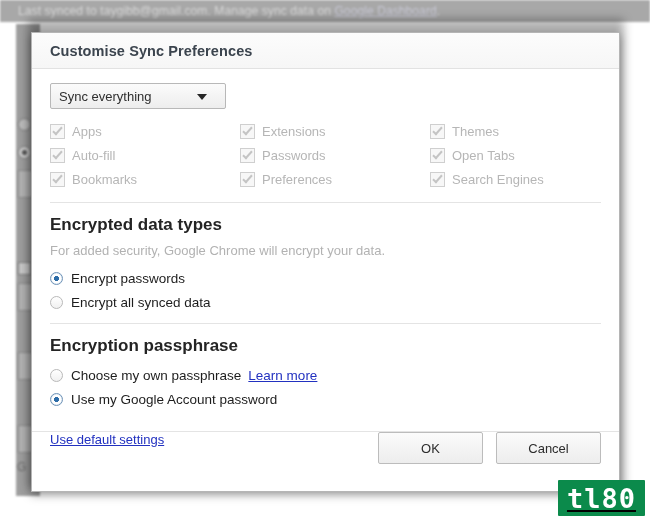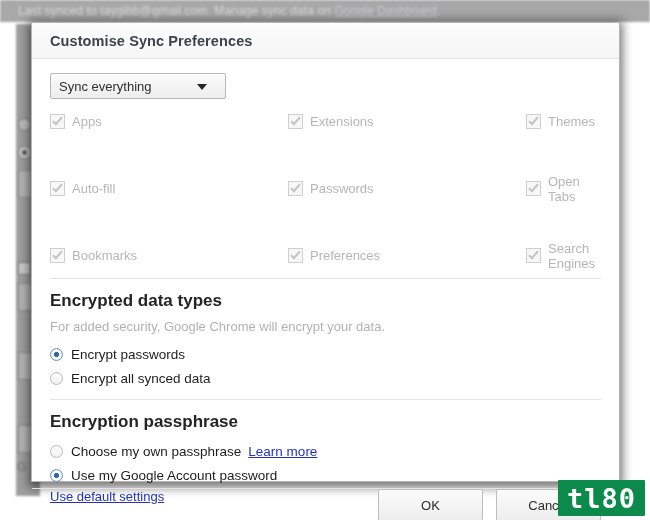--- a/index.html
+++ b/index.html
@@ -96,21 +96,21 @@
     height: 470px;
     background: rgba(0,0,0,.30);
     filter: blur(5px);
     border-radius: 3px;
   }
 
   
   #dialog {
     position: absolute;
     left: 31px;
-    top: 22px;
+    top: 32px;
     width: 589px;
     height: 460px;
     background: #ffffff;
     border: 1px solid #b5b5b5;
     box-sizing: border-box;
     box-shadow: 0 3px 9px rgba(0,0,0,.35);
     display: flex;
     flex-direction: column;
   }
 
@@ -165,21 +165,20 @@
     border-right: 5px solid transparent;
     border-top: 6px solid #262626;
   }
 
   
   .cb-grid {
     display: grid;
     grid-template-columns: 190px 190px 1fr;
     row-gap: 5px;
     padding-bottom: 13px;
-    gap: 48px;
   }
   .cb-item {
     display: flex;
     align-items: center;
     font-size: 13px;
     color: #b6b6b6;
     height: 19px;
   }
   .cb-box {
     width: 13px;
@@ -286,20 +285,21 @@
   
   #watermark {
     position: absolute;
     right: 5px;
     bottom: 4px;
     background: #0b8a4b;
     padding: 5px 9px 4px 9px;
     display: flex;
     align-items: center;
     border-radius: 1px;
+    text-decoration: underline;
   }
   #watermark .wm-text {
     color: #ffffff;
     font-family: "DejaVu Sans Mono", monospace;
     font-weight: bold;
     font-size: 27px;
     letter-spacing: 1px;
     line-height: 1;
   }
 </style>

